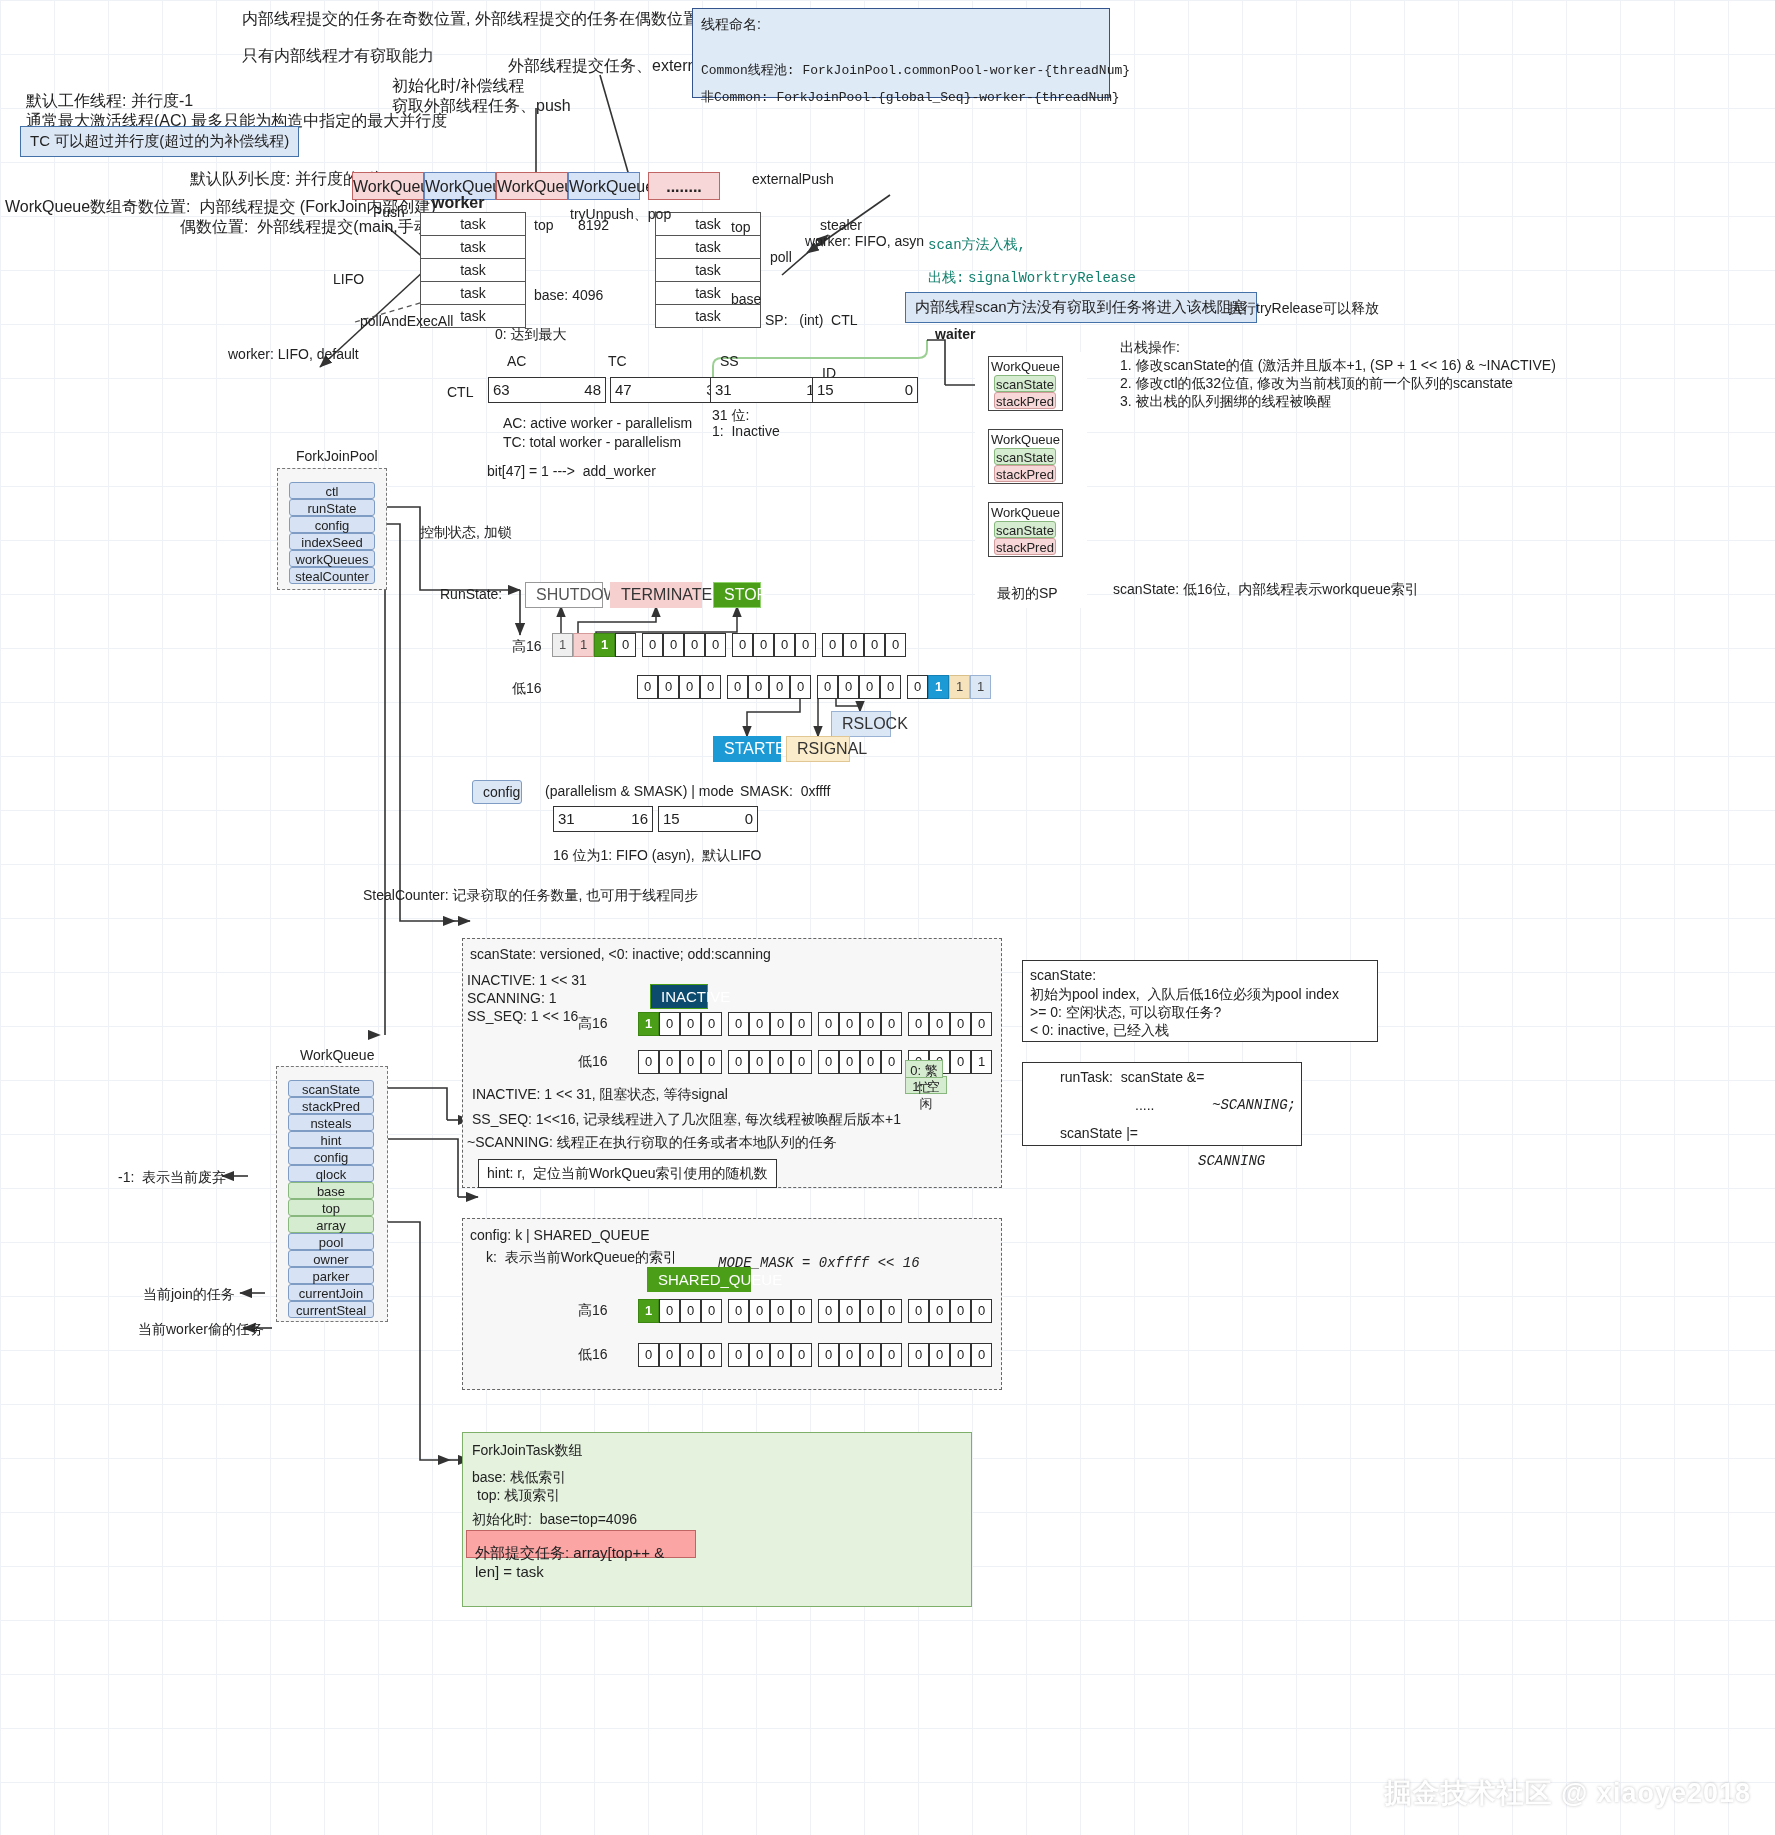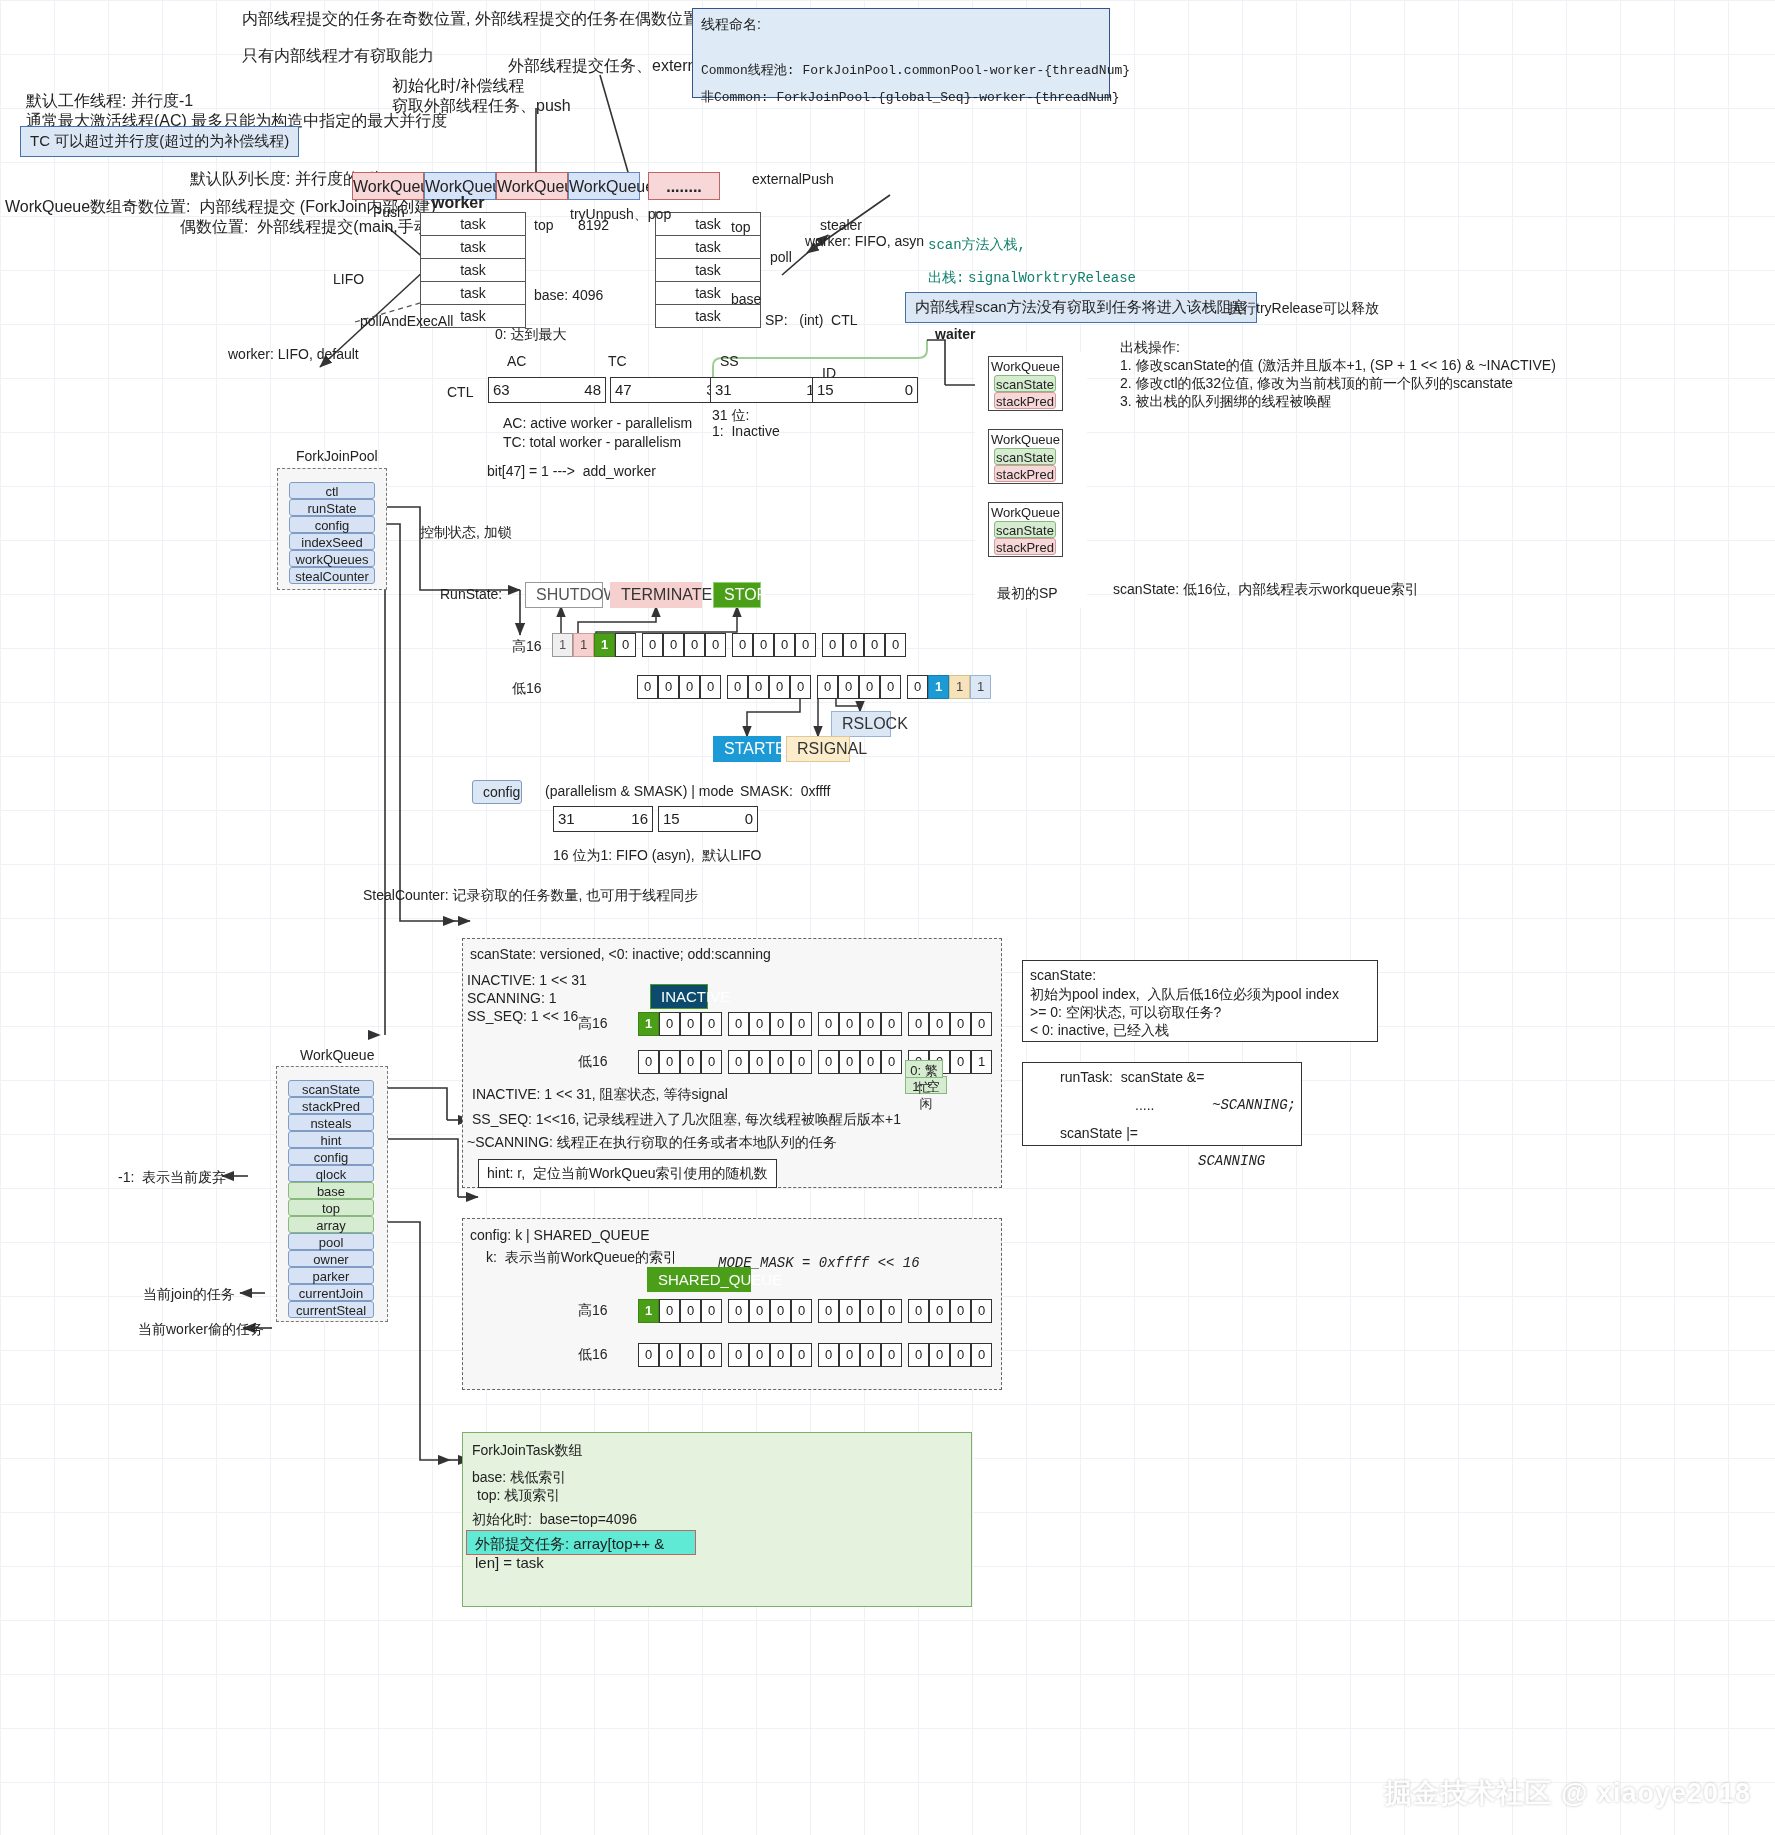--- a/index.html
+++ b/index.html
@@ -87,22 +87,22 @@
   }
   .solidpanel{
     position:absolute;box-sizing:border-box;background:#fff;
     border:1.5px solid #333;
   }
   .greenpanel{
     position:absolute;box-sizing:border-box;background:#e4f2de;
     border:1.5px solid #7fb06a;
   }
   .pinkbar{
-    position:absolute;box-sizing:border-box;background:#5eead4;
-    border:1.5px solid #c06464;font-size:15px;padding:4px 8px;
+    position:absolute;box-sizing:border-box;background:#fca5a5;
+    border:1.5px solid #c06464;font-size:15px;padding:13px 8px;
   }
   .greenbar{
     position:absolute;box-sizing:border-box;background:#d6ecd1;
     border:1px solid #89b87e;font-size:13px;text-align:center;
     line-height:1.3;padding:2px 4px;
   }
   .watermark{
     position:absolute;right:24px;bottom:24px;color:#fff;
     font-size:27px;font-weight:bold;letter-spacing:1px;
     text-shadow:0 0 3px rgba(0,0,0,.25);

